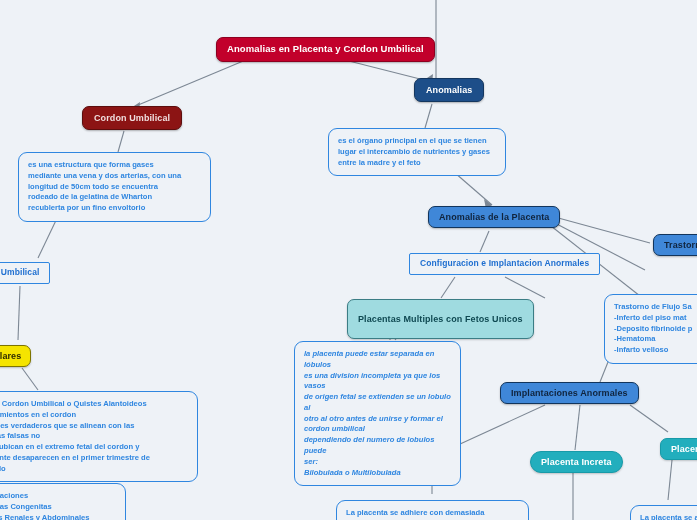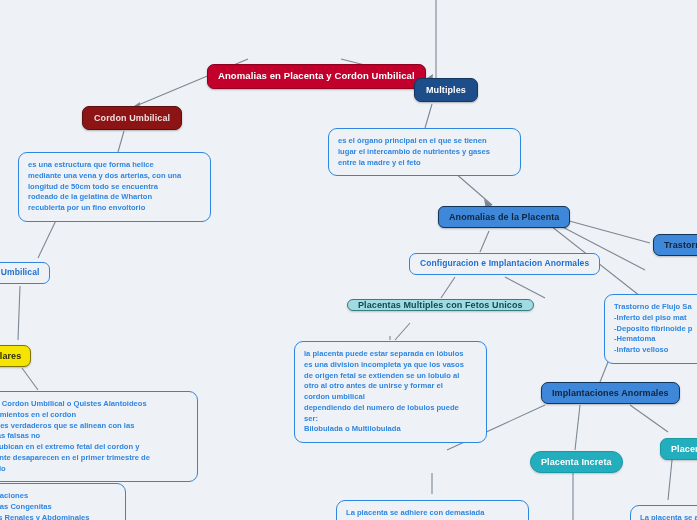--- a/index.html
+++ b/index.html
@@ -49,34 +49,34 @@
   }
   
   .n-teal{
     background:#22aebd;border:1px solid #179aa8;color:#ffffff;
     font-size:9px;padding:5px 10px;
     box-shadow:0 1px 2px rgba(0,0,0,.2);
   }
   
   .n-ltteal{
     background:#9fdbe0;border:1px solid #3b7d85;color:#0f4952;
-    font-size:9px;padding:0 10px;
+    font-size:9px;padding:14px 10px;
     box-shadow:0 1px 2px rgba(0,0,0,.2);
   }
   
   .n-yellow{
     background:#f5e400;border:1px solid #7d7400;color:#2e2c00;
     font-size:9px;padding:5px 9px;
     box-shadow:0 1px 2px rgba(0,0,0,.22);
   }
   
   .n-outline{
     background:#eef2f7;border:1.5px solid #2f86e0;color:#1f6fd0;
     font-size:8.5px;padding:5px 10px;
-    border-radius:7px;
+    border-radius:2px;
   }
   
   .note{
     position:absolute;
     box-sizing:border-box;
     background:#eef2f7;
     border:1.5px solid #2f86e0;
     border-radius:9px;
     color:#2f86e0;
     font-family:"Liberation Sans",sans-serif;
@@ -141,60 +141,60 @@
 
       <path d="M390,336 L390,340"></path>
     </g>
     <g fill="#7c8794">
       <polygon points="424,80 433,74 432,84"></polygon>
       <polygon points="131,108 140,102 139,112"></polygon>
       <polygon points="492,205 484,199 486,209"></polygon>
     </g>
   </svg>
 
-  <div class="node n-root" style="left:207px;top:37px;margin-top:27px;">Anomalias en Placenta y Cordon Umbilical</div>
+  <div class="node n-root" style="left:216px;top:37px;">Anomalias en Placenta y Cordon Umbilical</div>
 
   <div class="node n-maroon" style="left:82px;top:106px;">Cordon Umbilical</div>
 
-  <div class="node n-navy" style="left:414px;top:78px;">Multiples</div>
-
-  <div class="note" style="left:18px;top:152px;width:193px;">es una estructura que forma helice
+  <div class="node n-navy" style="left:414px;top:78px;">Anomalias</div>
+
+  <div class="note" style="left:18px;top:152px;width:193px;">es una estructura que forma gases
 mediante una vena y dos arterias, con una
 longitud de 50cm todo se encuentra
 rodeado  de la gelatina de Wharton
 recublerta por un fino envoltorio</div>
 
-  <div class="note" style="left:328px;top:128px;width:193px;">es el órgano principal en el que se tienen
+  <div class="note" style="left:328px;top:128px;width:178px;">es el órgano principal en el que se tienen
 lugar el intercambio de nutrientes y gases
 entre la madre y el feto</div>
 
-  <div class="node n-blue" style="left:438px;top:206px;border-radius:6px;">Anomalias de la Placenta</div>
+  <div class="node n-blue" style="left:428px;top:206px;">Anomalias de la Placenta</div>
 
   <div class="node n-outline" style="left:409px;top:253px;">Configuracion e Implantacion Anormales</div>
 
   <div class="node n-ltteal" style="left:347px;top:299px;">Placentas Multiples con Fetos Unicos</div>
 
-  <div class="note" style="left:294px;top:341px;width:193px;">la placenta puede estar separada en lóbulos
+  <div class="note" style="left:294px;top:341px;width:167px;font-style:italic;">la placenta puede estar separada en lóbulos
 es una division incompleta ya que los vasos
 de origen fetal se extienden se un lobulo al
 otro al otro antes de unirse y formar el
 cordon umbilical
 dependiendo del numero de lobulos puede
 ser:
 Bilobulada o Multilobulada</div>
 
   <div class="node n-blue" style="left:653px;top:234px;">Trastorn</div>
 
   <div class="note" style="left:604px;top:294px;width:140px;">Trastorno de Flujo Sa
 -Inferto del piso mat
 -Deposito fibrinoide p
 -Hematoma
 -Infarto velloso</div>
 
-  <div class="node n-blue" style="left:541px;top:382px;border-radius:7px;">Implantaciones Anormales</div>
+  <div class="node n-blue" style="left:500px;top:382px;border-radius:7px;">Implantaciones Anormales</div>
 
 
   <div class="node n-teal" style="left:530px;top:451px;border-radius:11px;">Placenta Increta</div>
 
   <div class="node n-teal" style="left:660px;top:438px;">Placen</div>
 
   <div class="note" style="left:336px;top:500px;width:193px;">La placenta se adhiere con demasiada
 profundidad y muy firmemente al útero</div>
 
   <div class="note" style="left:630px;top:505px;width:120px;">La placenta se a</div>

